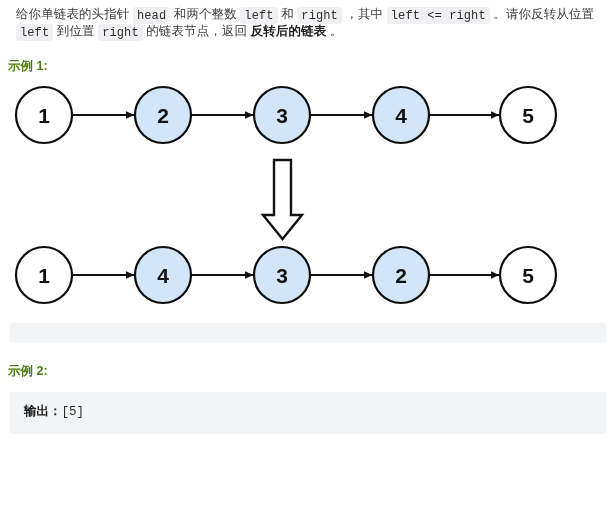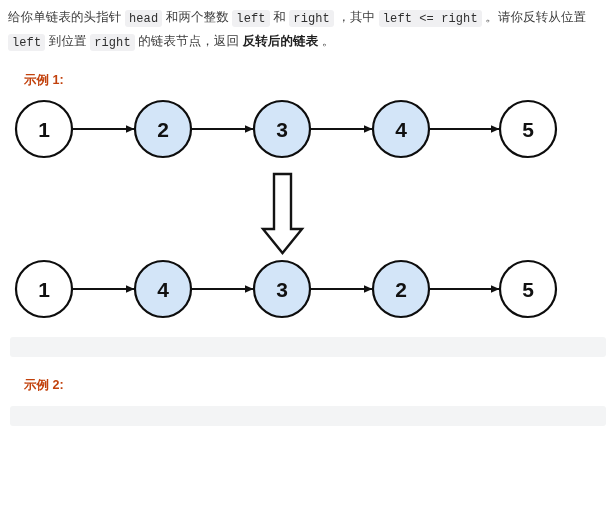--- a/index.html
+++ b/index.html
@@ -12,43 +12,43 @@
     width: 616px;
     height: 508px;
     font-family: "Liberation Sans", "DejaVu Sans", sans-serif;
     color: #262626;
     overflow: hidden;
     position: relative;
   }
 
   
   .statement {
-    padding: 6px 8px 0 8px;
+    padding: 6px 8px 0 16px;
     font-size: 12.5px;
-    line-height: 23px;
+    line-height: 16px;
     color: #3c3c3c;
     letter-spacing: 0.1px;
   }
   code.inline {
     font-family: "Liberation Mono", "DejaVu Sans Mono", monospace;
     background: #f0f0f2;
     border-radius: 3px;
     padding: 1.5px 4px;
     font-size: 12px;
     color: #2f2f2f;
     white-space: nowrap;
   }
   .strong { font-weight: bold; color: #1f1f1f; }
 
   
   .example-title {
     font-weight: bold;
     font-size: 12.5px;
-    color: #c2410c;
-    padding: 0 24px;
+    color: #4d7c0f;
+    padding: 0 8px;
   }
 
   
   .figure {
     position: relative;
     width: 616px;
     height: 248px;
   }
   .figure svg { display: block; }
 
@@ -156,13 +156,14 @@
 <div class="codeblock">
 </div>
 
 <div class="sp-3"></div>
 
 <div class="example-title">示例 2:</div>
 
 <div class="sp-4"></div>
 
 <div class="codeblock">
+  <div class="line"><span class="lbl">输出：</span><span>[5]</span></div>
 </div>
 
 </body></html>

